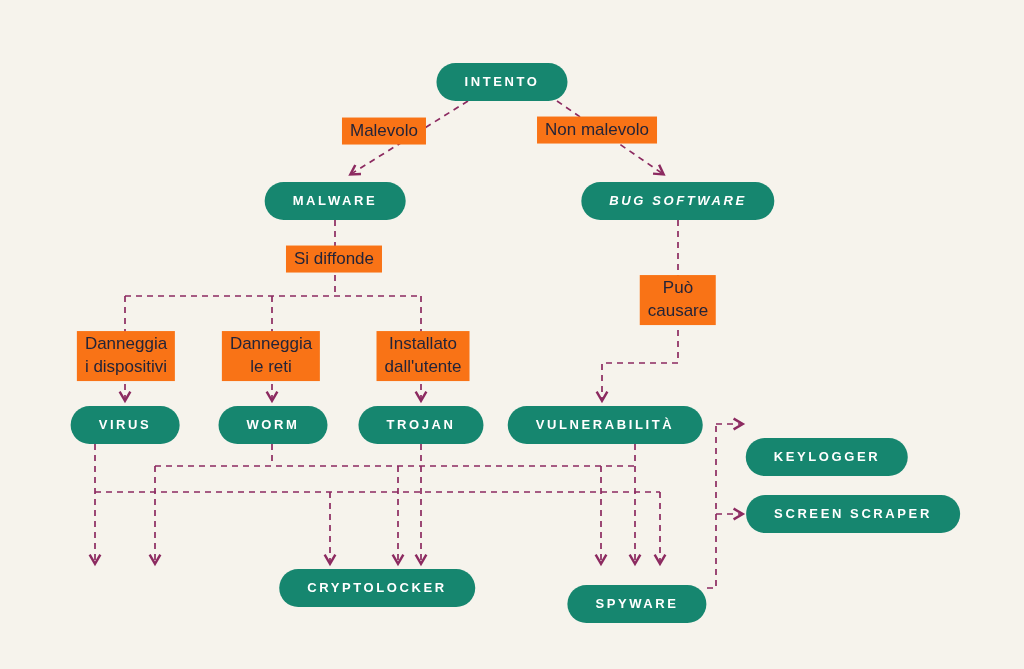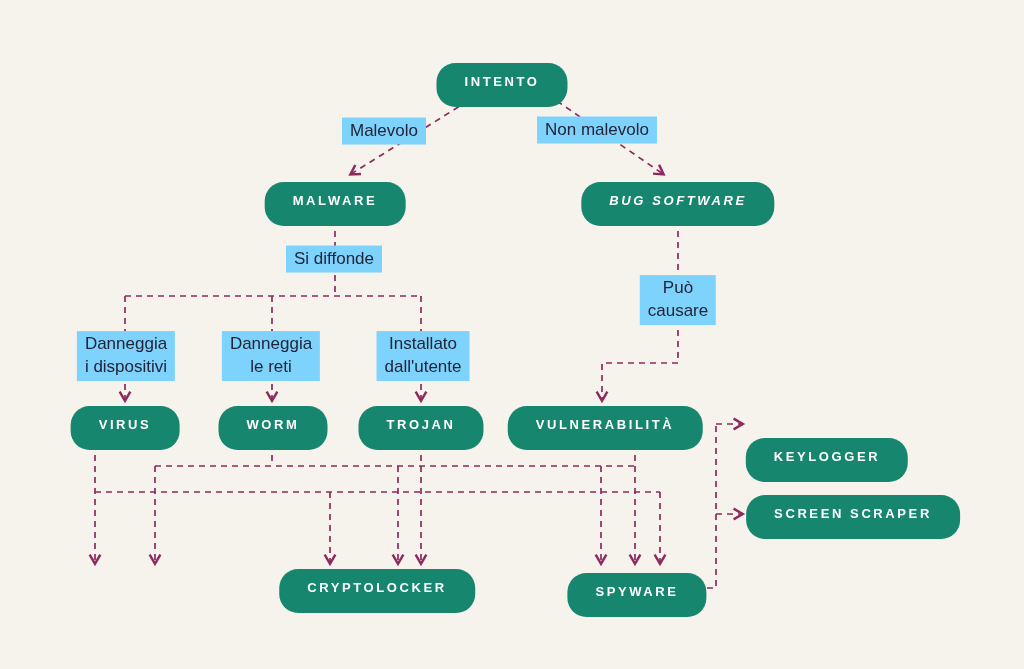--- a/index.html
+++ b/index.html
@@ -23,35 +23,35 @@
   }
   .edge {
     fill: none;
     stroke: #8c2a60;
     stroke-width: 1.7;
     stroke-dasharray: 6 5;
   }
   .node {
     position: absolute;
     transform: translateX(-50%);
-    height: 44px;
+    height: 38px;
     line-height: 38px;
     padding: 0 28px;
     border-radius: 19px;
     background: #16866f;
     color: #ffffff;
     font-size: 13px;
     font-weight: 700;
     letter-spacing: 2.6px;
     white-space: nowrap;
   }
   .edge-label {
     position: absolute;
     transform: translate(-50%, -50%);
-    background: #7dd3fc;
+    background: #f97316;
     color: #242438;
     font-size: 17px;
     line-height: 1.35;
     text-align: center;
     white-space: pre-line;
     padding: 2px 8px;
   }
 </style>
 </head>
 <body>
@@ -111,15 +111,15 @@
   <div class="node" style="left:502px; top:63px;">INTENTO</div>
   <div class="node" style="left:335px; top:182px;">MALWARE</div>
   <div class="node" style="left:678px; top:182px;font-style:italic;">BUG SOFTWARE</div>
   <div class="node" style="left:125px; top:406px;">VIRUS</div>
   <div class="node" style="left:273px; top:406px;">WORM</div>
   <div class="node" style="left:421px; top:406px;">TROJAN</div>
   <div class="node" style="left:605px; top:406px;">VULNERABILITÀ</div>
   <div class="node" style="left:827px; top:406px;margin-top:32px;">KEYLOGGER</div>
   <div class="node" style="left:853px; top:495px;text-align:center;">SCREEN SCRAPER</div>
   <div class="node" style="left:377px; top:569px;">CRYPTOLOCKER</div>
-  <div class="node" style="left:637px; top:573px;">SPYWARE</div>
+  <div class="node" style="left:637px; top:585px;">SPYWARE</div>
 
 </div>
 
 </body></html>

